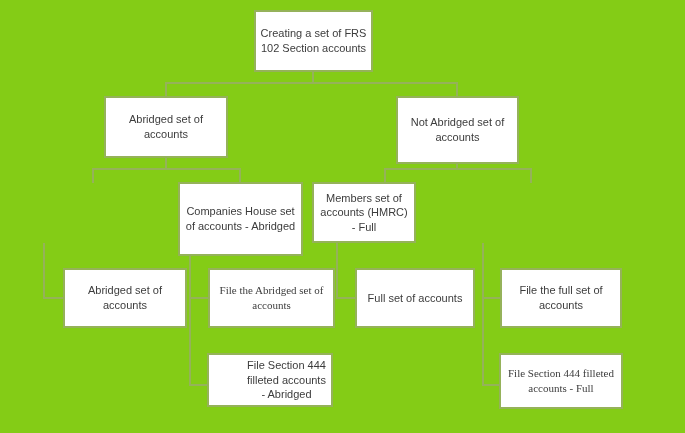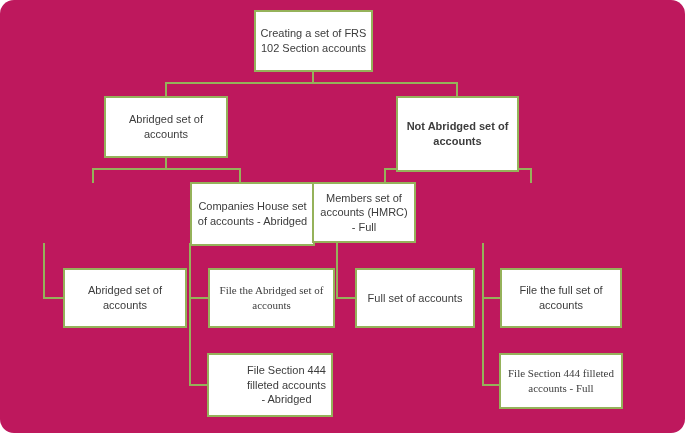--- a/index.html
+++ b/index.html
@@ -3,51 +3,50 @@
 <meta charset="utf-8">
 <style>
   :root{
     --accent:#95b25a;
     --ink:#3c3c3c;
   }
   html,body{margin:0;padding:0;background:#ffffff;}
   .canvas{
     position:relative;
     width:685px;height:433px;
-    background:#be185d;
+    background:#84cc16;
     font-family:"Liberation Sans",sans-serif;
     overflow:hidden;
-    border-radius:14px;
   }
   .node{
     position:absolute;
     box-sizing:border-box;
     border:2px solid var(--accent);
     background:#ffffff;
     color:var(--ink);
     display:flex;align-items:center;justify-content:center;
     text-align:center;
     font-size:11px;line-height:1.32;
     padding:2px 3px;
   }
   .seg{position:absolute;background:var(--accent);}
 
   
   .n-root            {left:254px;top:10px; width:119px;height:62px;}
   .n-abridged        {left:104px;top:96px; width:124px;height:62px;}
-  .n-not-abridged    {left:396px;top:96px; width:123px;height:76px;font-weight:bold;}
+  .n-not-abridged    {left:396px;top:96px; width:123px;height:68px;}
   .n-members-abridged{left:32px; top:182px;width:123px;height:61px;}
-  .n-ch-abridged     {left:190px;top:182px;width:125px;height:64px;}
+  .n-ch-abridged     {left:178px;top:182px;width:125px;height:74px;}
   .n-members-full    {left:312px;top:182px;width:104px;height:61px;text-align:center;}
   .n-ch-full         {left:469px;top:182px;width:123px;height:61px;}
   .n-abridged-set    {left:63px; top:268px;width:124px;height:60px;}
   .n-file-abridged   {left:208px;top:268px;width:127px;height:60px;font-family:Liberation Serif, serif;}
   .n-full-set        {left:355px;top:268px;width:120px;height:60px;}
   .n-file-full       {left:500px;top:268px;width:122px;height:60px;}
-  .n-file444-abridged{left:207px;top:353px;width:126px;height:64px;padding-left:36px;}
+  .n-file444-abridged{left:207px;top:353px;width:126px;height:54px;padding-left:36px;}
   .n-file444-full    {left:499px;top:353px;width:124px;height:56px;font-family:Liberation Serif, serif;}
 
   
   .s1 {left:312px;top:71px; width:2px;  height:13px;}
   .s2 {left:165px;top:82px; width:293px;height:2px;}
   .s3 {left:165px;top:82px; width:2px;  height:15px;}
   .s4 {left:456px;top:82px; width:2px;  height:15px;}
   
   .s5 {left:165px;top:158px;width:2px;  height:12px;}
   .s6 {left:92px; top:168px;width:149px;height:2px;}

